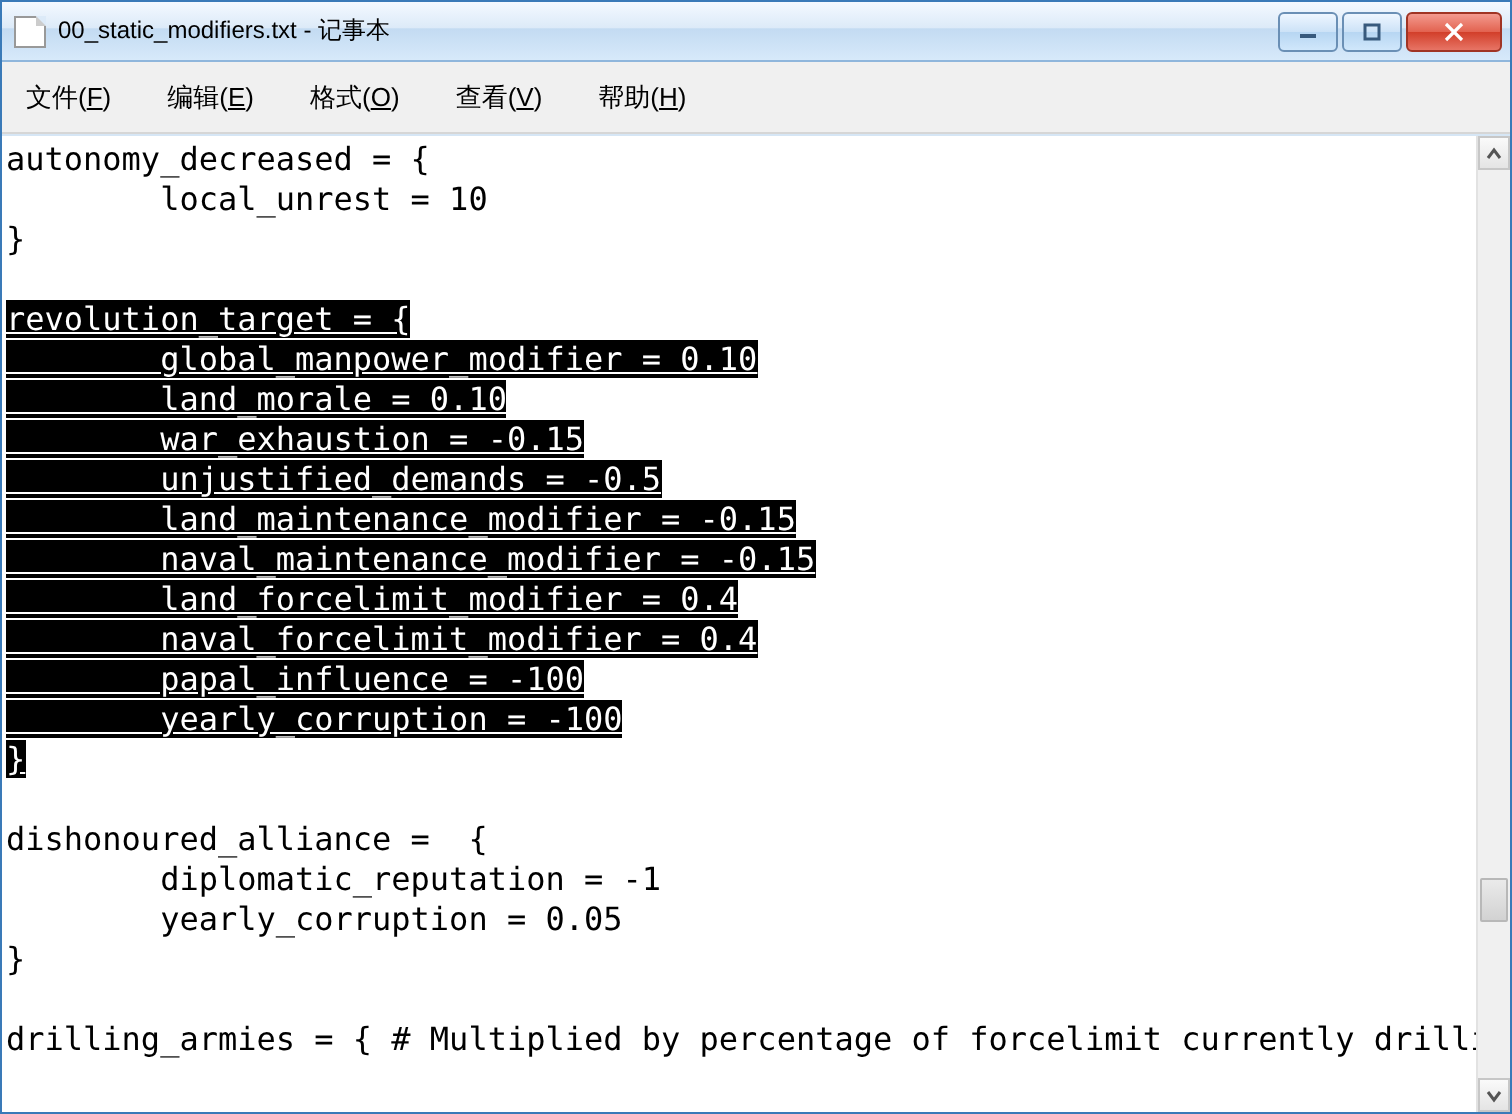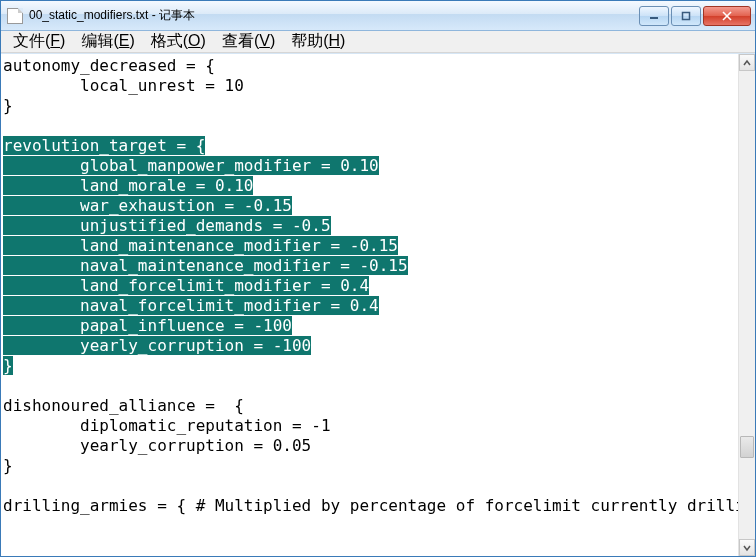--- a/index.html
+++ b/index.html
@@ -38,26 +38,27 @@
     display: flex; align-items: center; justify-content: center;
     color: #385a7d; font-size: 10px;
   }
   .win-btn.close {
     width: 48px;
     background: linear-gradient(to bottom, #f39a8f 0%, #e2624f 50%, #d23f2a 51%, #e77465 100%);
     border-color: #a03424; color: #fff;
   }
   .win-btn svg { display: block; }
   .menubar {
-    height: 22px;
+    height: 36px;
     background: #f0f0f0;
     border-bottom: 1px solid #d6d6d6;
     display: flex; align-items: center;
     padding: 0 4px;
-    font-size: 16px;
+    font-size: 13px;
+    gap: 12px;
   }
   .menu-item { padding: 2px 8px; cursor: default; }
   .menu-item .hotkey { text-decoration: underline; }
   .content-wrap {
     flex: 1; position: relative;
     border-top: 1px solid #d6e6f5;
     overflow: hidden;
     display: flex;
   }
   .editor {
@@ -65,22 +66,23 @@
     background: #fff;
     font-family: "SimSun", "Consolas", monospace;
     font-size: 16px;
     line-height: 20px;
     color: #000;
     padding: 2px 0 20px 2px;
     white-space: pre;
     overflow: hidden;
   }
   .editor .sel {
-    background: #0f766e;
+    background: #000000;
     color: #fff;
+    text-decoration: underline;
   }
   .scrollbar-v {
     width: 17px;
     background: #f0f0f0;
     border-left: 1px solid #e2e2e2;
     display: flex; flex-direction: column;
   }
   .sb-btn {
     height: 17px;
     background: linear-gradient(to bottom, #fafafa, #e4e4e4);

